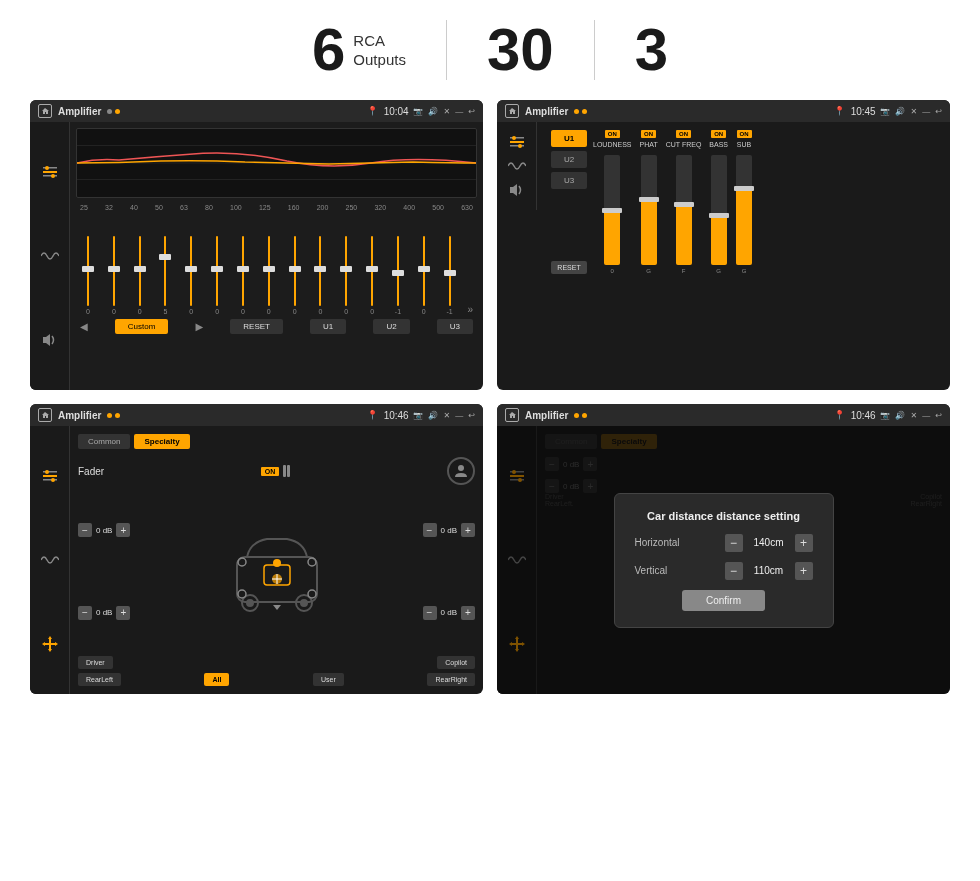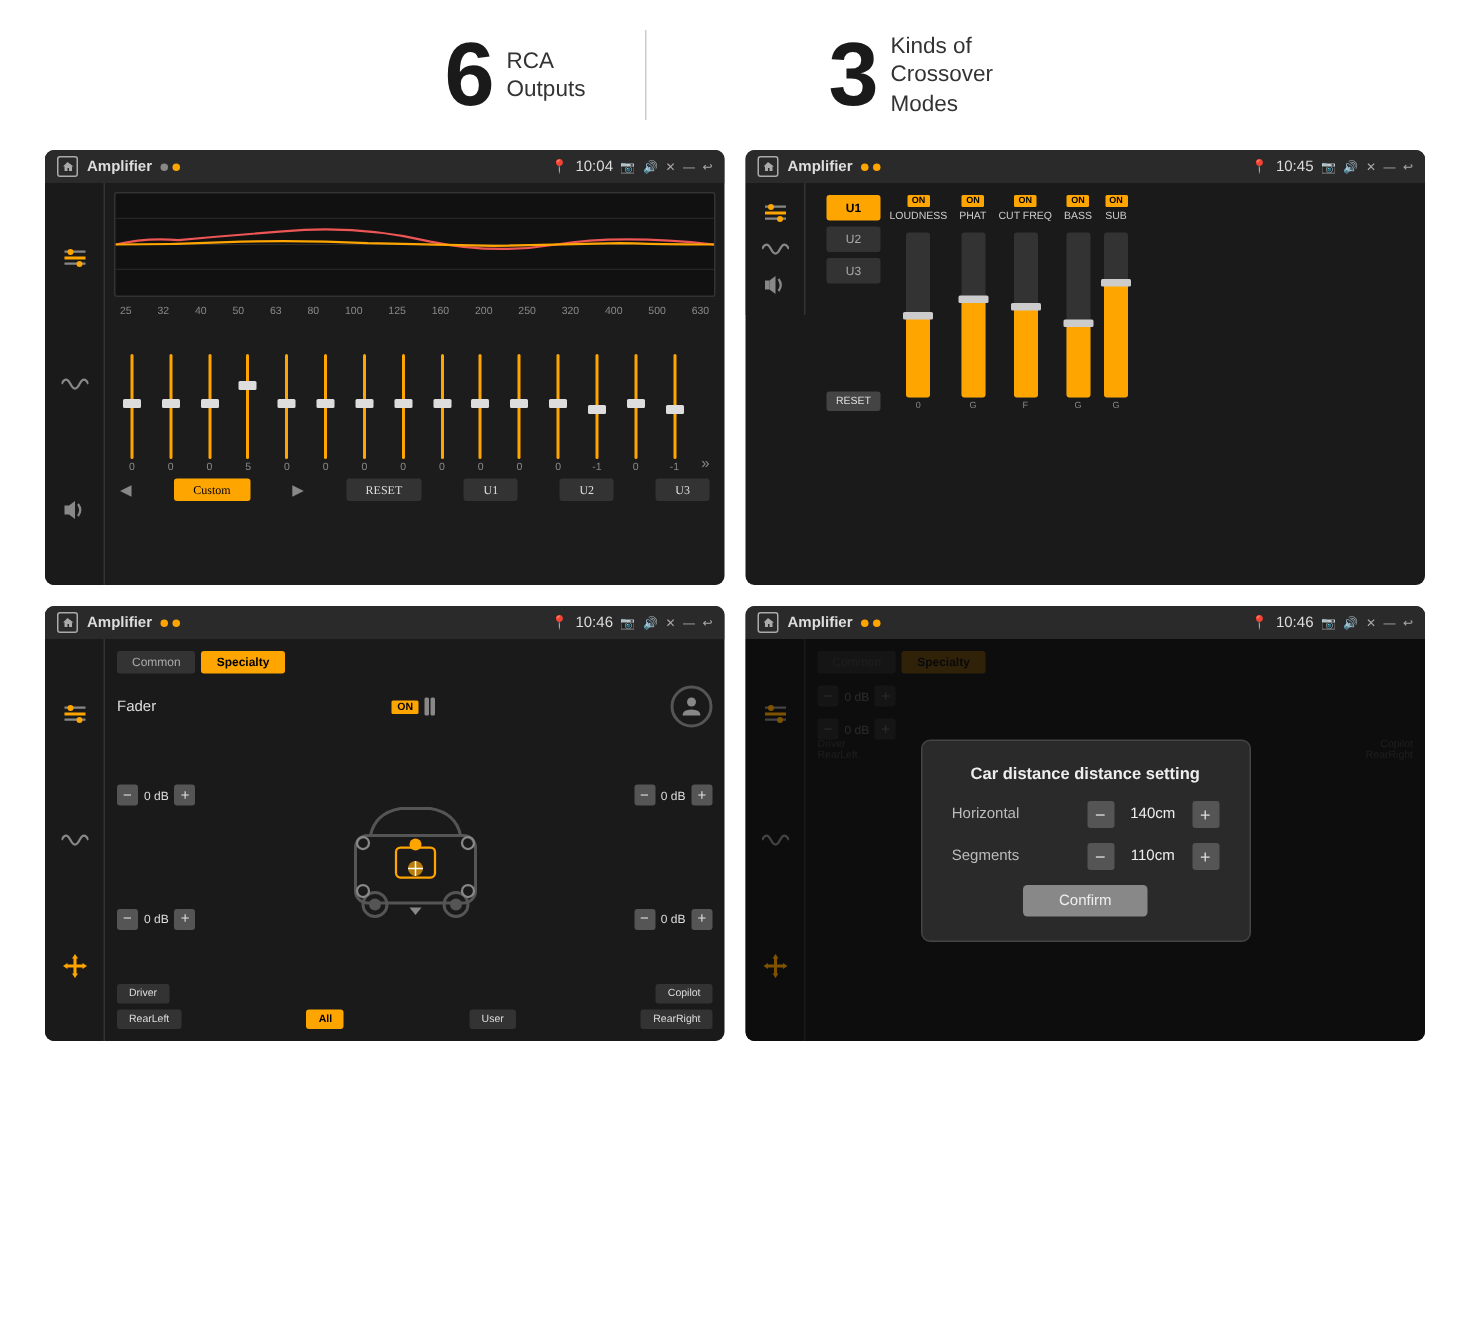--- a/index.html
+++ b/index.html
@@ -241,21 +241,20 @@
     }
 
     .eq-btn {
       background: #333;
       color: #ddd;
       border: none;
       padding: 3px 13px;
       font-size: 8px;
       border-radius: 2px;
       cursor: pointer;
-      font-family: Liberation Serif, serif;
     }
 
     .eq-btn.active {
       background: #ffa500;
       color: #000;
     }
 
     .eq-arrow {
       color: #888;
       font-size: 10px;
@@ -399,24 +398,24 @@
 
 <div class="page-container">
 
 
   <div class="stats-row">
     <div class="stat-item">
       <span class="stat-number">6</span>
       <span class="stat-text">RCA<br>Outputs</span>
     </div>
     <div class="stat-item">
+      <span class="stat-number">30</span>
     </div>
     <div class="stat-item">
       <span class="stat-number">3</span>
-      <span class="stat-text">Kinds of<br>Crossover Modes</span>
     </div>
   </div>
 
   <div class="screenshots-grid">
 
     <div class="screen-card screen-eq">
       <div class="status-bar">
         <div class="status-left">
           <div class="home-icon">
             <svg width="8" height="8" viewBox="0 0 8 8">
@@ -950,21 +949,21 @@
             <div class="modal-row">
               <span class="modal-row-label">Horizontal</span>
               <div class="modal-control">
                 <div class="modal-btn">−</div>
                 <span class="modal-value">140cm</span>
                 <div class="modal-btn">+</div>
               </div>
             </div>
 
             <div class="modal-row">
-              <span class="modal-row-label">Segments</span>
+              <span class="modal-row-label">Vertical</span>
               <div class="modal-control">
                 <div class="modal-btn">−</div>
                 <span class="modal-value">110cm</span>
                 <div class="modal-btn">+</div>
               </div>
             </div>
 
             <button class="modal-confirm">Confirm</button>
           </div>
         </div>

